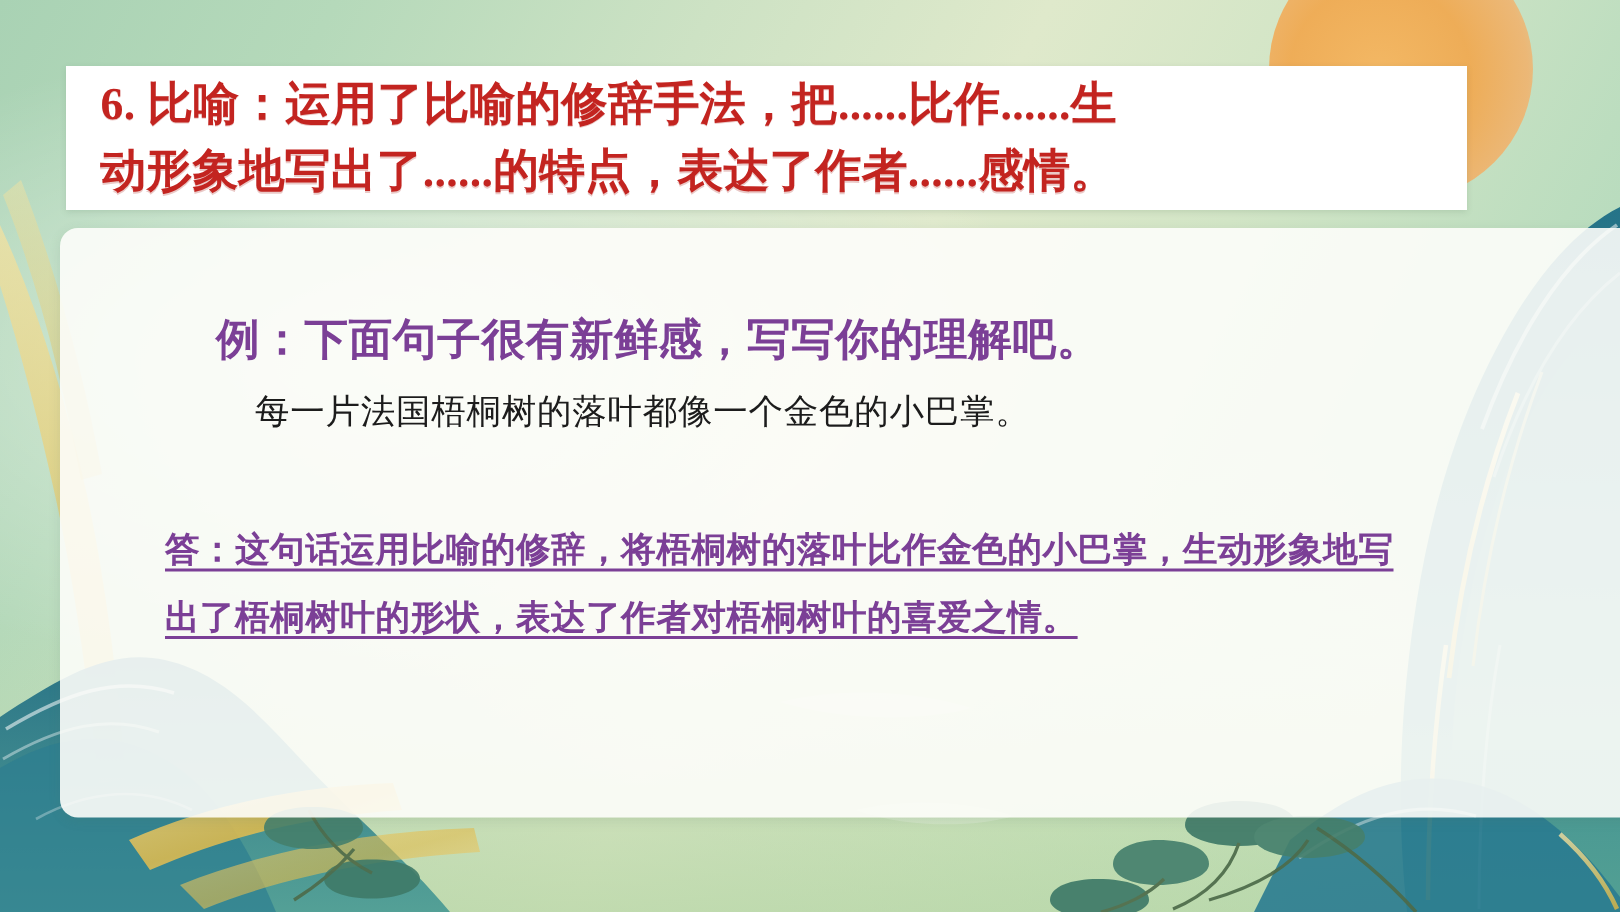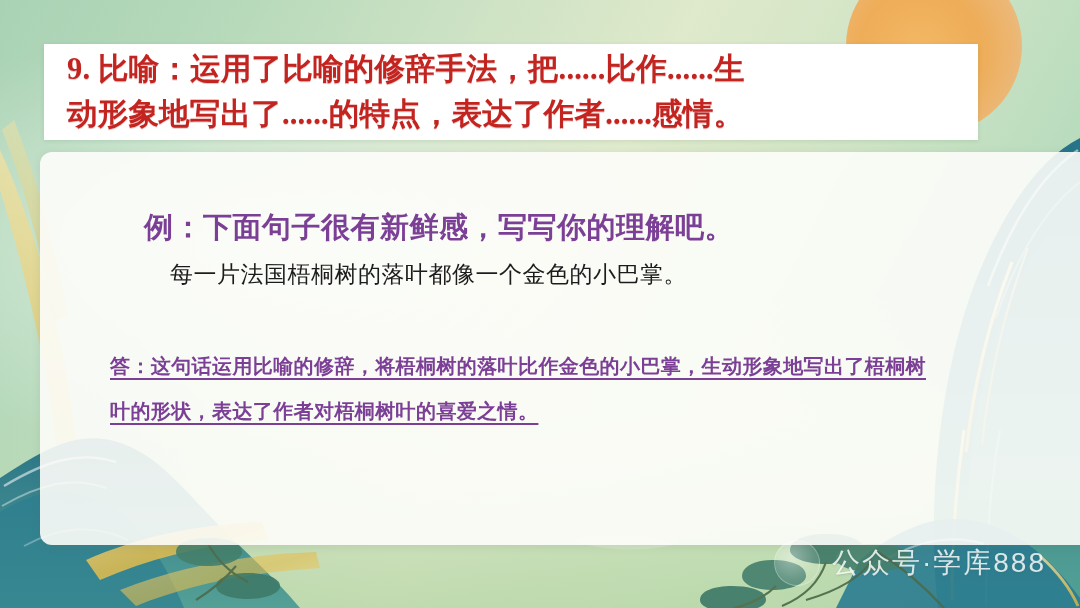--- a/index.html
+++ b/index.html
@@ -83,21 +83,21 @@
     color:#1c1c1c;
     font-size:23px;line-height:46px;
     margin:2px 0 0 84px;
     letter-spacing:.5px;
   }
 
   .answer{
     margin:46px 0 0 24px;
     color:#7b3f96;
     font-weight:bold;
-    font-size:20px;line-height:45px;
+    font-size:23px;line-height:45px;
     letter-spacing:.4px;
     max-width:830px;
   }
   .answer span.u{
     text-decoration:underline;
     text-decoration-thickness:2px;
     text-underline-offset:5px;
     text-decoration-color:#7b3f96;
   }
 
@@ -196,35 +196,31 @@
       <path d="M176 552 C 176 543, 190 538, 208 538 C 228 538, 242 543, 242 552 C 242 560, 226 566, 208 566 C 190 566, 176 560, 176 552 Z" fill="#45806c"></path>
       <path d="M216 586 C 216 578, 230 573, 248 573 C 266 573, 280 578, 280 586 C 280 594, 264 599, 248 599 C 230 599, 216 594, 216 586 Z" fill="#3f7a68"></path>
       <path d="M206 540 C 214 556, 228 572, 248 582 M 236 566 C 226 578, 212 590, 196 600" fill="none" stroke="#4d6b4a" stroke-width="2.2"></path>
     </g>
 
     <path d="M520 468 C 560 458, 610 460, 648 472 C 620 480, 566 482, 520 468 Z" fill="rgba(255,255,255,.28)"></path>
     <path d="M570 540 C 606 532, 646 534, 676 544 C 648 552, 604 552, 570 540 Z" fill="rgba(255,255,255,.2)"></path>
   </svg>
 
   <div class="title-band">
-    <div class="title-text">9. 比喻：运用了比喻的修辞手法，把......比作......生
+    <div class="title-text">6. 比喻：运用了比喻的修辞手法，把......比作......生
 动形象地写出了......的特点，表达了作者......感情。</div>
   </div>
 
   <div class="card">
     <div class="card-inner">
 
       <div class="ex-line1">例：下面句子很有新鲜感，写写你的理解吧。</div>
       <div class="ex-line2">每一片法国梧桐树的落叶都像一个金色的小巴掌。</div>
 
       <div class="answer">
         <span class="u">答：这句话运用比喻的修辞，将梧桐树的落叶比作金色的小巴掌，生动形象地写出了梧桐树叶的形状，表达了作者对梧桐树叶的喜爱之情。</span>
       </div>
 
     </div>
   </div>
 
-  <div class="watermark">
-    <div class="wm-logo"></div>
-    <div class="wm-text">公众号·学库888</div>
-  </div>
 
 </div>
 
 </body></html>

